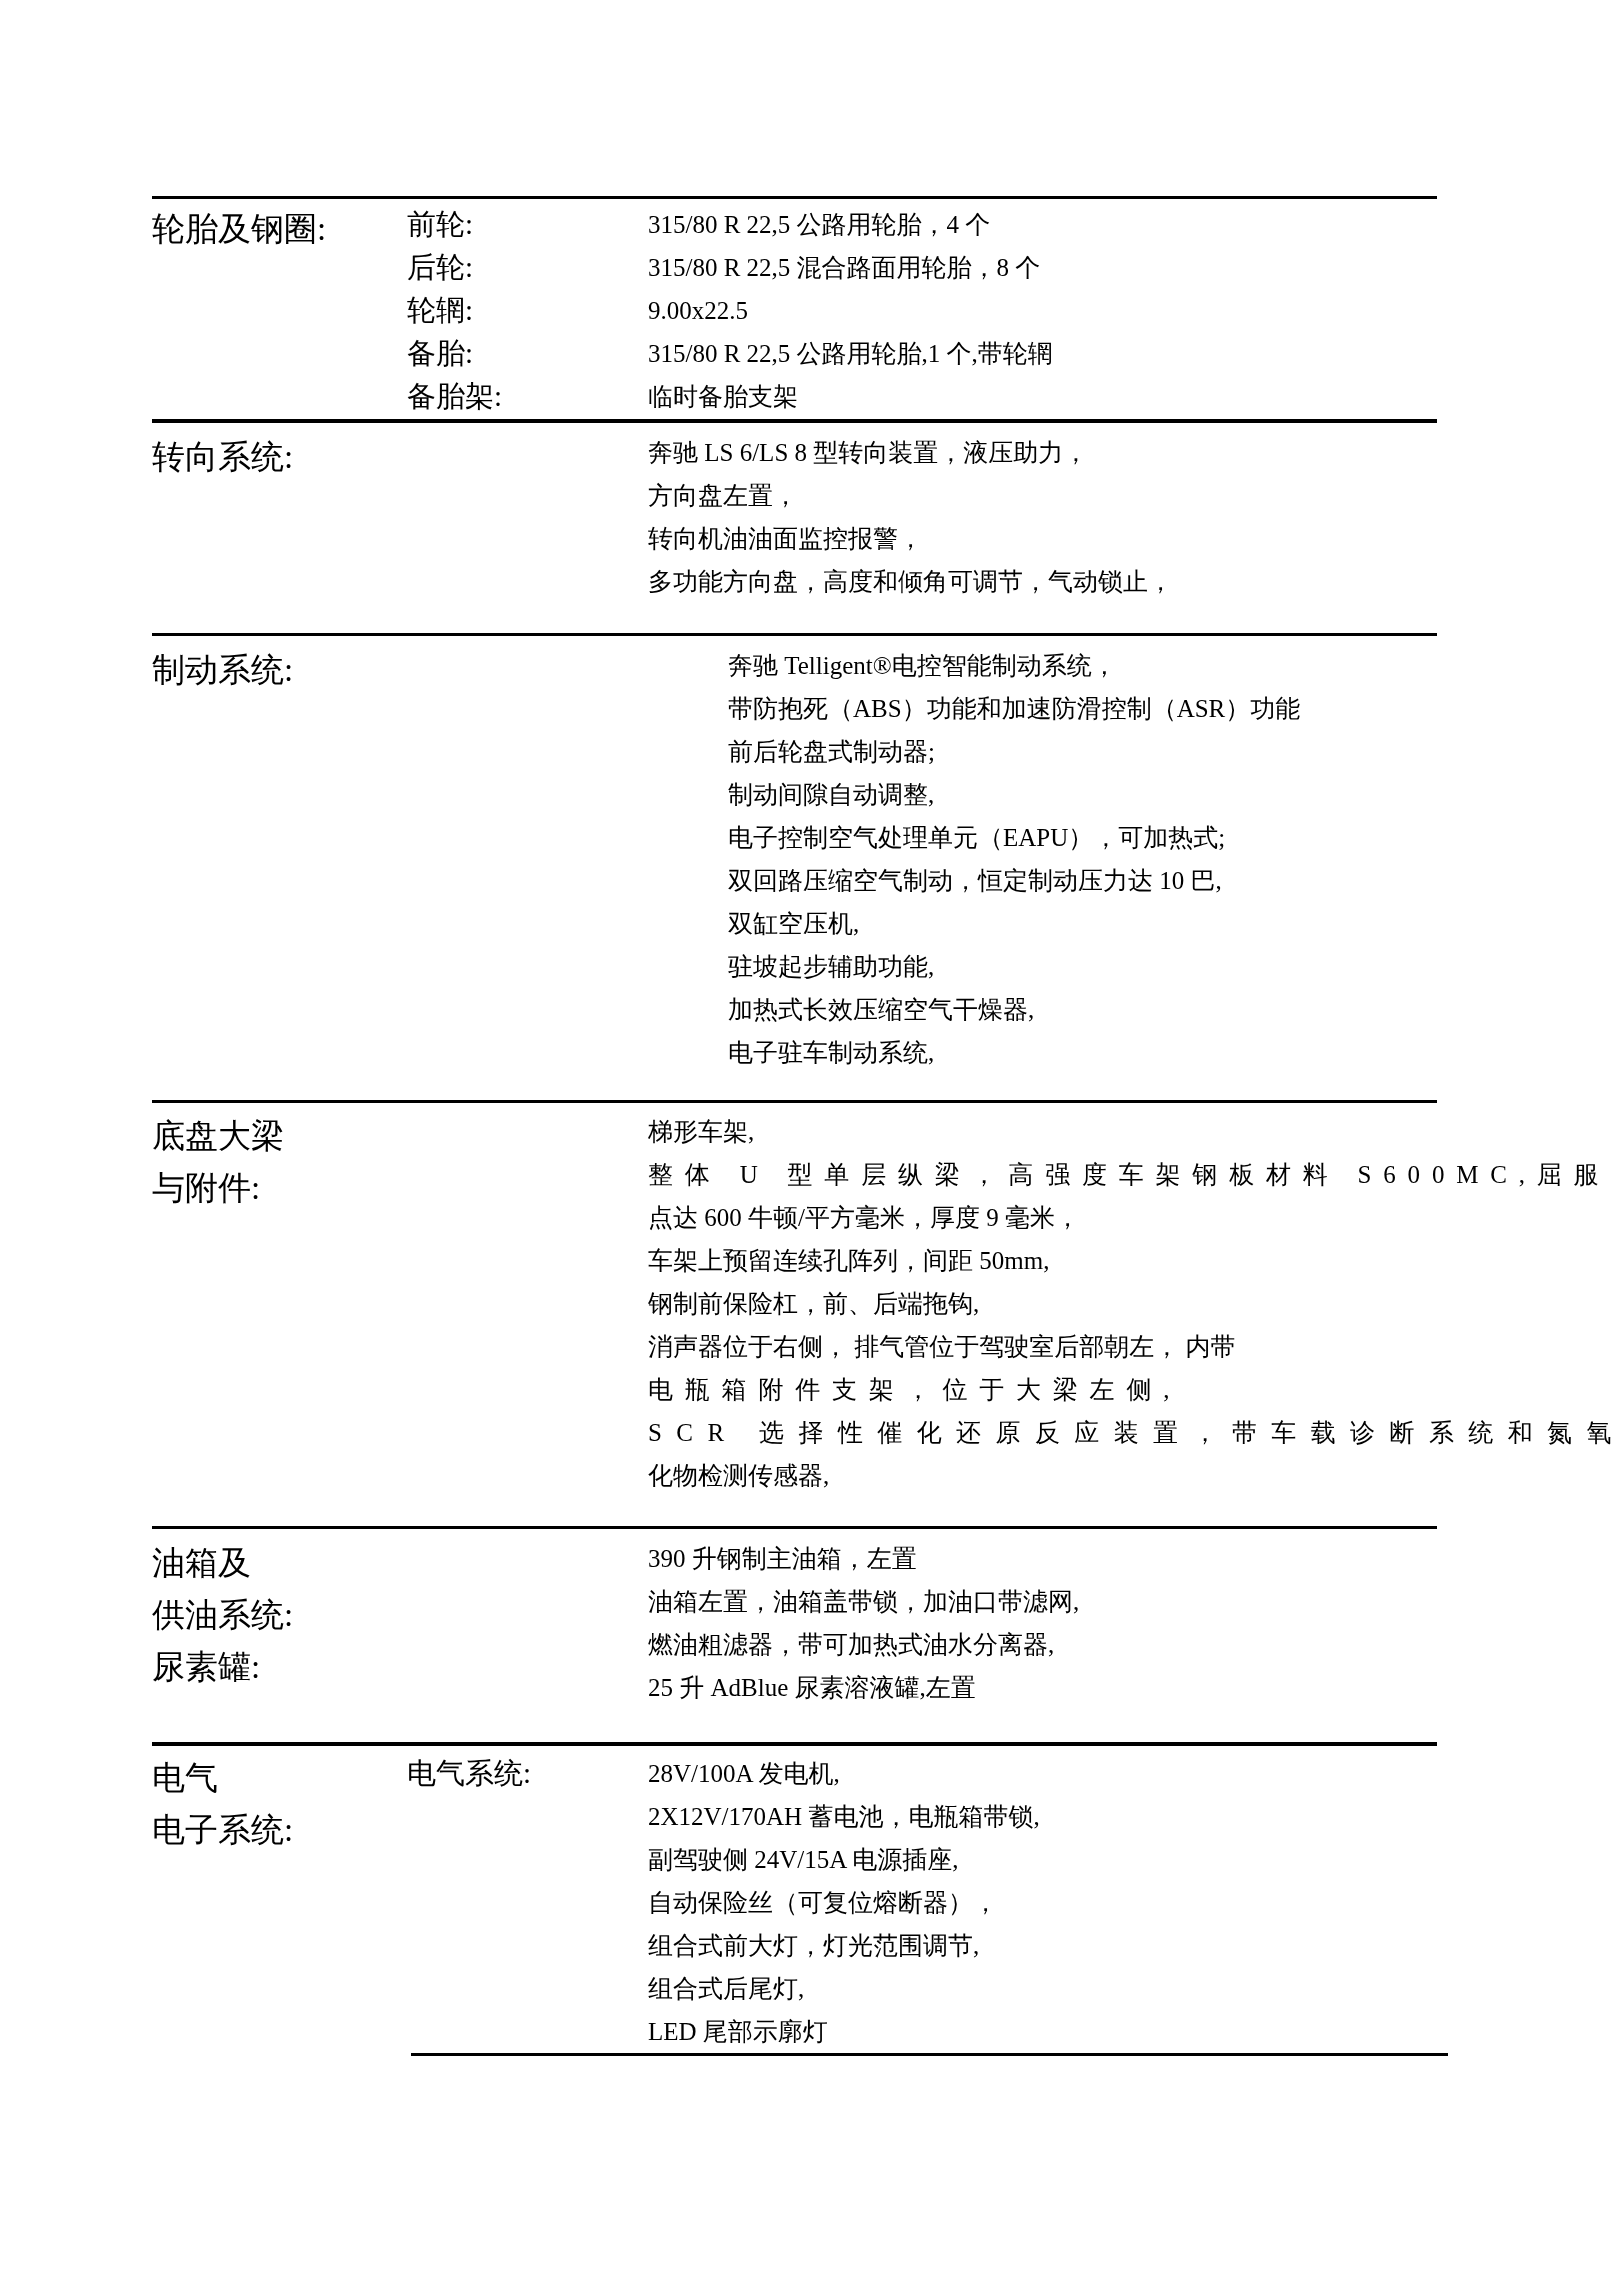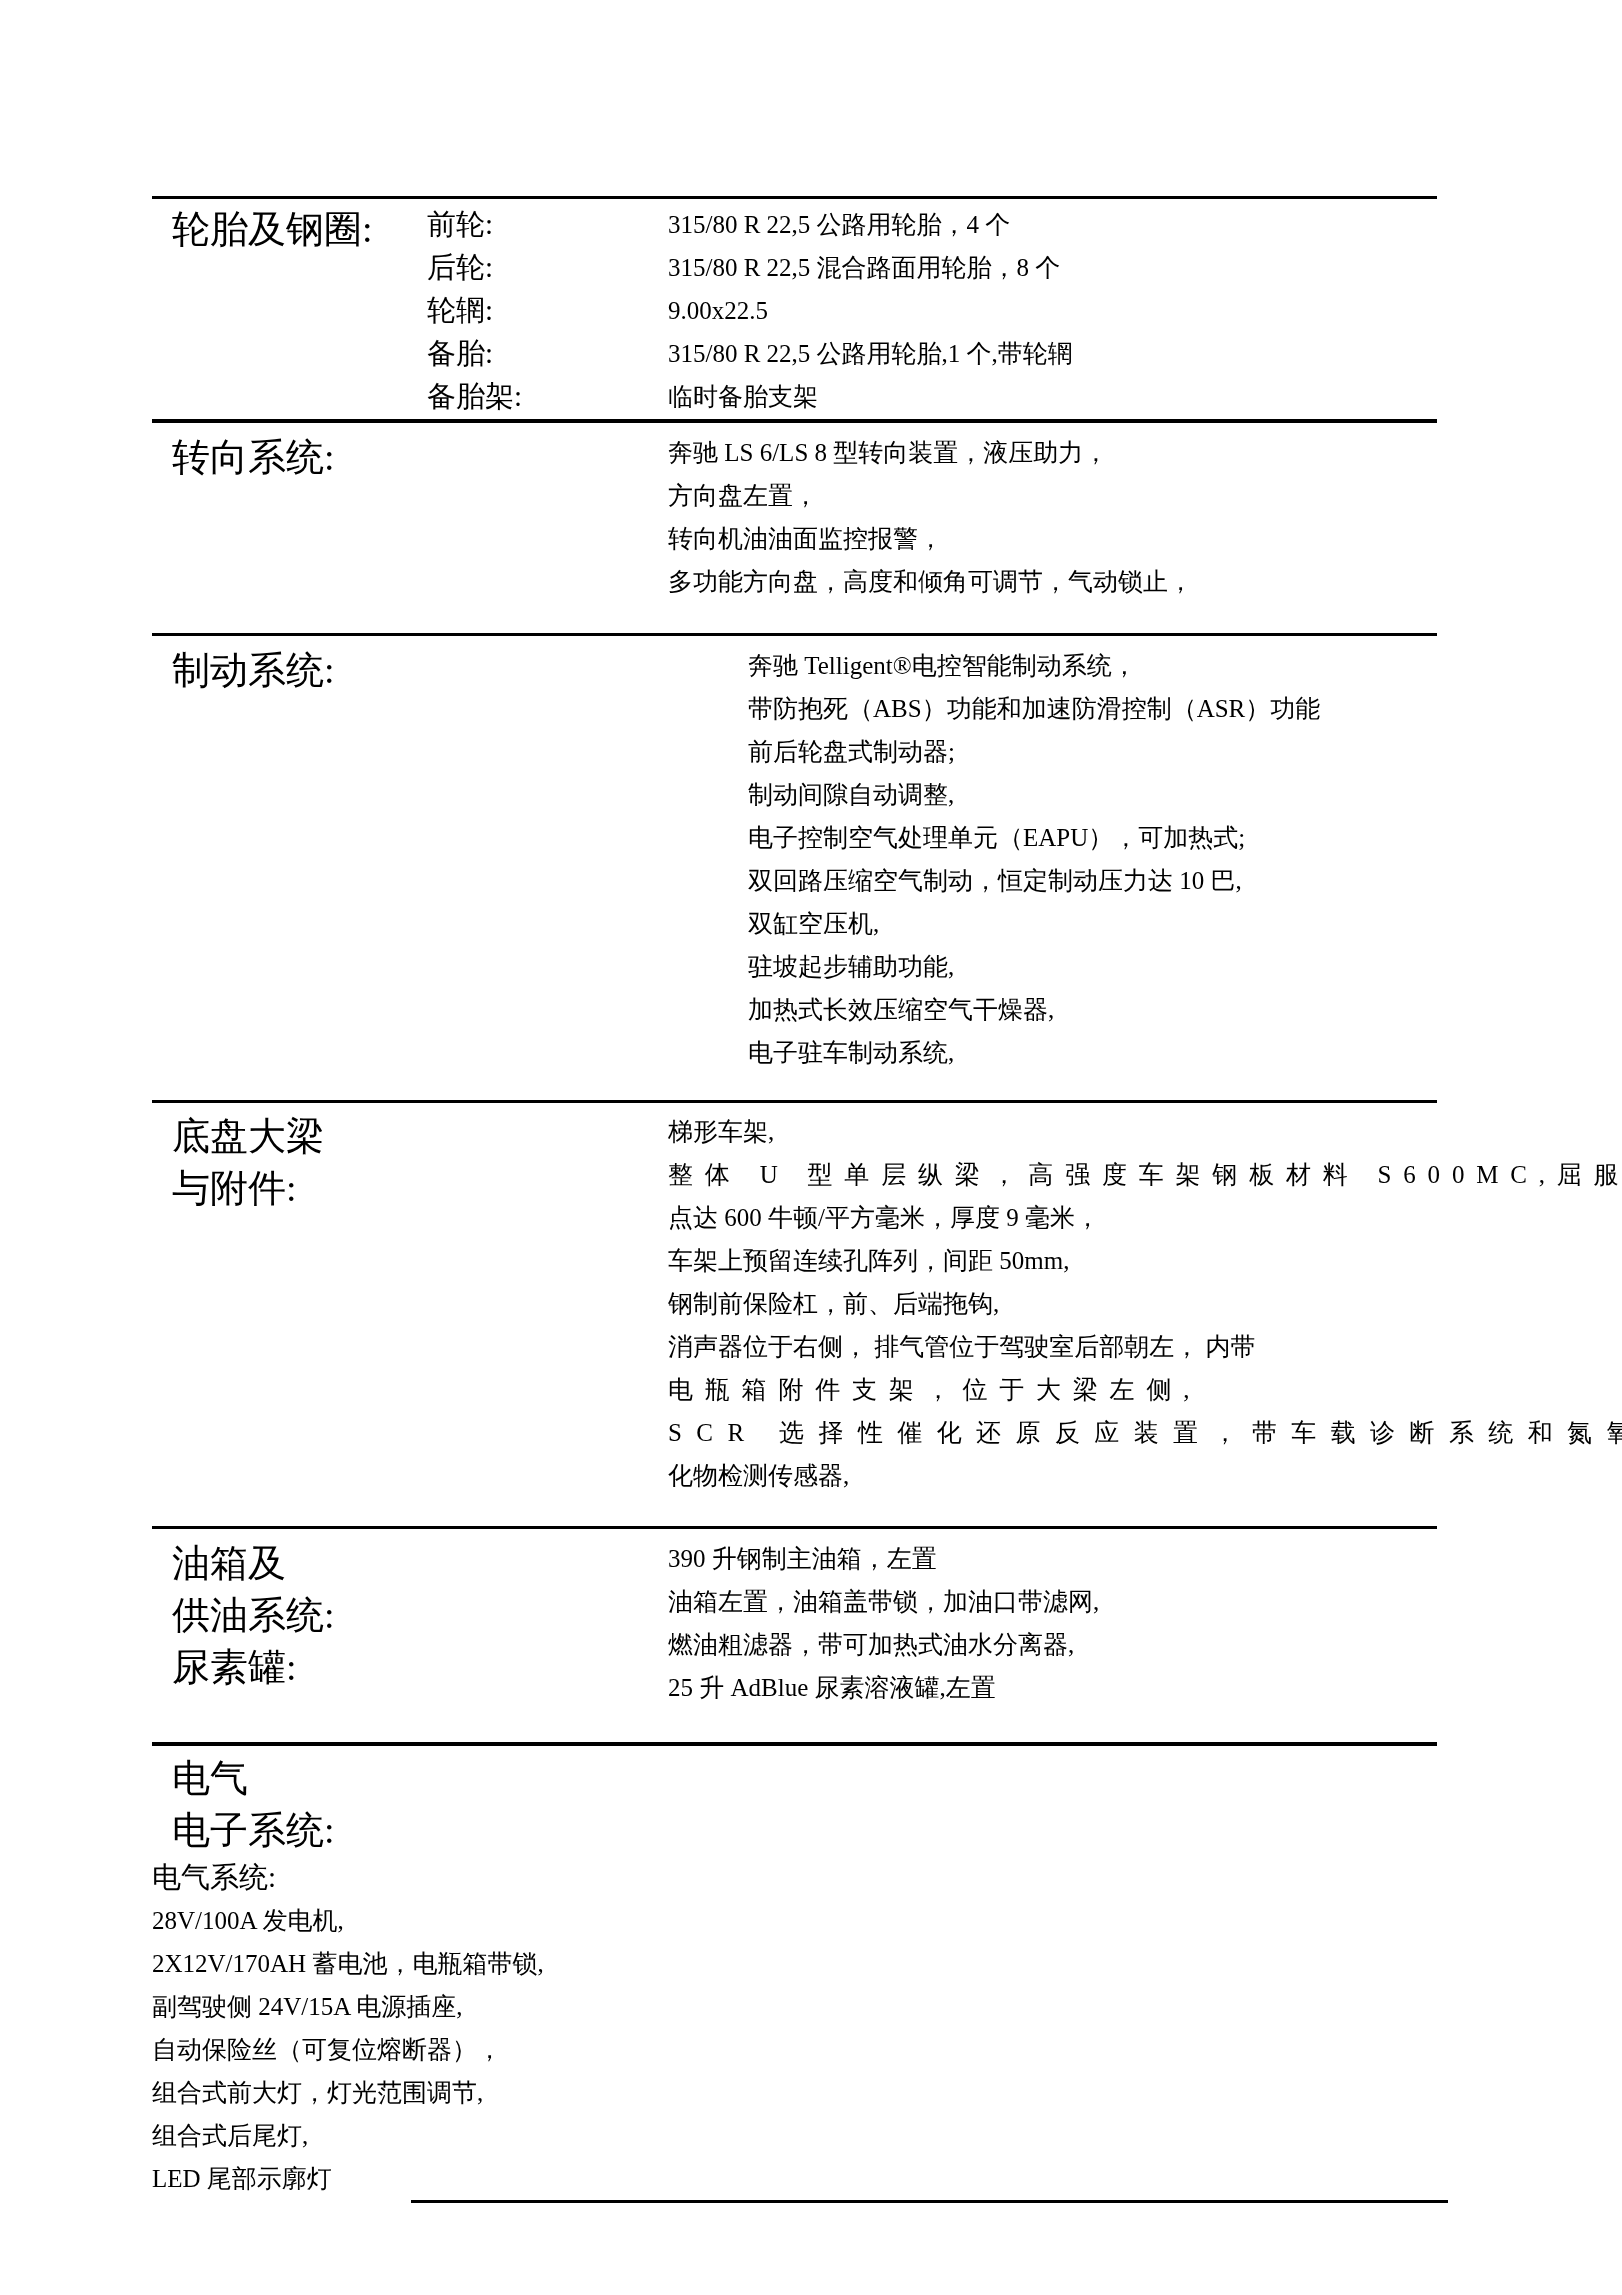--- a/index.html
+++ b/index.html
@@ -12,32 +12,32 @@
     color:#000000;
   }
   .content {
     position:absolute;
     left:152px; top:196px;
     width:1470px; 
   }
   .rule { height:3.3px; background:#000000; width:1285px; }
   .rule.short { margin-left:259px; width:1037px; }
   .cols { display:flex; align-items:flex-start; }
-  .c1 { flex:none; width:255px; font-size:38px;margin-left:20px; }
+  .c1 { flex:none; width:255px; font-size:33px; }
   .c1 .ln { line-height:52px; white-space:pre; }
   .c2 { flex:none; width:241px; font-size:29px; }
   .c3 { flex:1 1 auto; min-width:0; font-size:25px; }
   .c2 .ln, .c3 .ln { line-height:43px; white-space:pre; }
   
   .sec-tires      .cols { padding:3.9px 0 1.3px 0; }
   .sec-steering   .cols { padding:7.9px 0 30px 0; }
   .sec-braking    .cols { padding:7.9px 0 26px 0;gap:40px; }
   .sec-chassis    .cols { padding:6.5px 0 29.4px 0; }
   .sec-fuel       .cols { padding:8px 0 33px 0; }
-  .sec-electrical .cols { padding:6.5px 0 0 0;flex-direction:column; }
+  .sec-electrical .cols { padding:6.5px 0 0 0; }
   
   .sec-chassis .c3 .ln:nth-child(2) { letter-spacing:11.8px; }
   .sec-chassis .c3 .ln:nth-child(7) { letter-spacing:11.8px; }
   .sec-chassis .c3 .ln:nth-child(8) { letter-spacing:14.4px; }
 </style>
 </head>
 <body>
 
 <div class="page">
   <div class="content">

